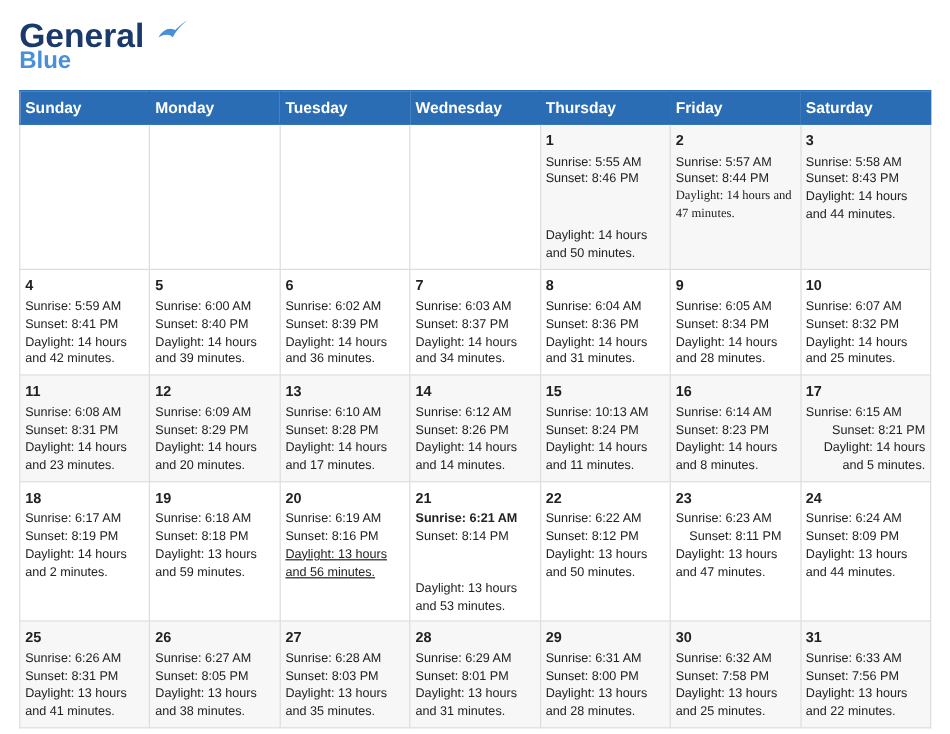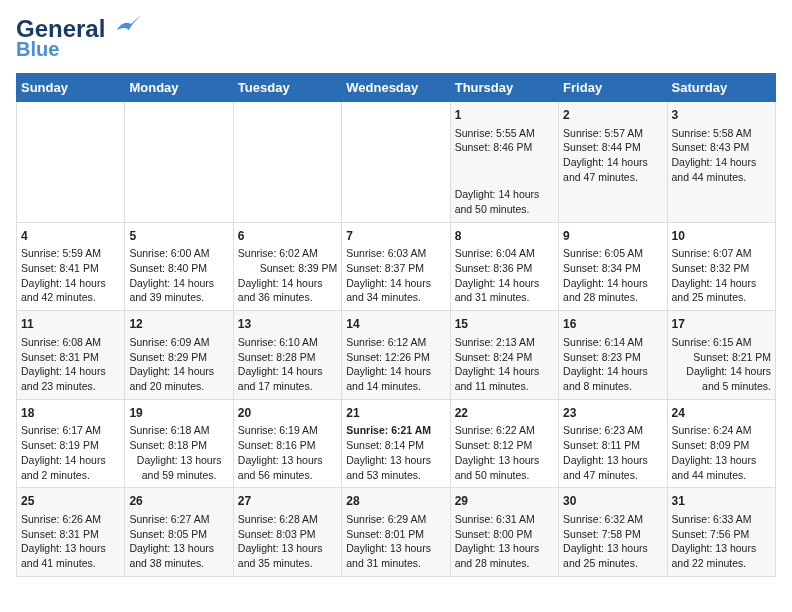--- a/index.html
+++ b/index.html
@@ -68,21 +68,21 @@
     .empty-cell {
       background: #fff !important;
     }
   </style>
 </head>
 <body>
 
 <div class="header">
   <div class="logo">
     <div style="display:flex;align-items:center;">
-      <div style="font-size:24px;font-weight:bold;color:#1a3a6b;line-height:1;">
+      <div style="font-size:28px;font-weight:bold;color:#1a3a6b;line-height:1;">
         <span>General</span>
       </div>
       <div style="margin-left:4px;">
         <svg width="32" height="22" viewBox="0 0 32 22">
           <path d="M8,14 Q14,4 22,8 Q28,2 32,0 Q24,6 20,14 Q16,10 8,14Z" fill="#4a90d9"></path>
         </svg>
       </div>
     </div>
     <div style="font-size:20px;font-weight:bold;color:#4a90d9;margin-top:-4px;">Blue</div>
   </div>
@@ -113,21 +113,21 @@
         <td>
           <span class="day-num">1</span>
           <span style="display: block;">Sunrise: 5:55 AM</span>
           <span style="display: block;">Sunset: 8:46 PM</span>
           <span style="display: block; margin-top: 32px;">Daylight: 14 hours and 50 minutes.</span>
         </td>
         <td>
           <span class="day-num">2</span>
           <span style="display: block;">Sunrise: 5:57 AM</span>
           <span style="display: block;">Sunset: 8:44 PM</span>
-          <span style="display: block;">Daylight: 14 hours and 47 minutes.</span>
+          <span style="display: block; font-family: Liberation Serif, serif;">Daylight: 14 hours and 47 minutes.</span>
         </td>
         <td>
           <span class="day-num">3</span>
           <span style="display: block;">Sunrise: 5:58 AM</span>
           <span style="display: block;">Sunset: 8:43 PM</span>
           <span style="display: block;">Daylight: 14 hours and 44 minutes.</span>
         </td>
       </tr>
       <tr>
         <td>
@@ -138,21 +138,21 @@
         </td>
         <td>
           <span class="day-num">5</span>
           <span style="display: block;">Sunrise: 6:00 AM</span>
           <span style="display: block;">Sunset: 8:40 PM</span>
           <span style="display: block;">Daylight: 14 hours and 39 minutes.</span>
         </td>
         <td>
           <span class="day-num">6</span>
           <span style="display: block;">Sunrise: 6:02 AM</span>
-          <span style="display: block; text-align: right;">Sunset: 8:39 PM</span>
+          <span style="display: block;">Sunset: 8:39 PM</span>
           <span style="display: block;">Daylight: 14 hours and 36 minutes.</span>
         </td>
         <td>
           <span class="day-num">7</span>
           <span style="display: block;">Sunrise: 6:03 AM</span>
           <span style="display: block;">Sunset: 8:37 PM</span>
           <span style="display: block;">Daylight: 14 hours and 34 minutes.</span>
         </td>
         <td>
           <span class="day-num">8</span>
@@ -188,26 +188,26 @@
         </td>
         <td>
           <span class="day-num">13</span>
           <span style="display: block;">Sunrise: 6:10 AM</span>
           <span style="display: block;">Sunset: 8:28 PM</span>
           <span style="display: block;">Daylight: 14 hours and 17 minutes.</span>
         </td>
         <td>
           <span class="day-num">14</span>
           <span style="display: block;">Sunrise: 6:12 AM</span>
-          <span style="display: block;">Sunset: 12:26 PM</span>
+          <span style="display: block;">Sunset: 8:26 PM</span>
           <span style="display: block;">Daylight: 14 hours and 14 minutes.</span>
         </td>
         <td>
           <span class="day-num">15</span>
-          <span style="display: block;">Sunrise: 2:13 AM</span>
+          <span style="display: block;">Sunrise: 10:13 AM</span>
           <span style="display: block;">Sunset: 8:24 PM</span>
           <span style="display: block;">Daylight: 14 hours and 11 minutes.</span>
         </td>
         <td>
           <span class="day-num">16</span>
           <span style="display: block;">Sunrise: 6:14 AM</span>
           <span style="display: block;">Sunset: 8:23 PM</span>
           <span style="display: block;">Daylight: 14 hours and 8 minutes.</span>
         </td>
         <td>
@@ -221,44 +221,44 @@
         <td>
           <span class="day-num">18</span>
           <span style="display: block;">Sunrise: 6:17 AM</span>
           <span style="display: block;">Sunset: 8:19 PM</span>
           <span style="display: block;">Daylight: 14 hours and 2 minutes.</span>
         </td>
         <td>
           <span class="day-num">19</span>
           <span style="display: block;">Sunrise: 6:18 AM</span>
           <span style="display: block;">Sunset: 8:18 PM</span>
-          <span style="display: block; text-align: center;">Daylight: 13 hours and 59 minutes.</span>
+          <span style="display: block;">Daylight: 13 hours and 59 minutes.</span>
         </td>
         <td>
           <span class="day-num">20</span>
           <span style="display: block;">Sunrise: 6:19 AM</span>
           <span style="display: block;">Sunset: 8:16 PM</span>
-          <span style="display: block;">Daylight: 13 hours and 56 minutes.</span>
+          <span style="display: block; text-decoration: underline;">Daylight: 13 hours and 56 minutes.</span>
         </td>
         <td>
           <span class="day-num">21</span>
           <span style="display: block; font-weight: bold;">Sunrise: 6:21 AM</span>
           <span style="display: block;">Sunset: 8:14 PM</span>
-          <span style="display: block;">Daylight: 13 hours and 53 minutes.</span>
+          <span style="display: block; margin-top: 28px;">Daylight: 13 hours and 53 minutes.</span>
         </td>
         <td>
           <span class="day-num">22</span>
           <span style="display: block;">Sunrise: 6:22 AM</span>
           <span style="display: block;">Sunset: 8:12 PM</span>
           <span style="display: block;">Daylight: 13 hours and 50 minutes.</span>
         </td>
         <td>
           <span class="day-num">23</span>
           <span style="display: block;">Sunrise: 6:23 AM</span>
-          <span style="display: block;">Sunset: 8:11 PM</span>
+          <span style="display: block; text-align: center;">Sunset: 8:11 PM</span>
           <span style="display: block;">Daylight: 13 hours and 47 minutes.</span>
         </td>
         <td>
           <span class="day-num">24</span>
           <span style="display: block;">Sunrise: 6:24 AM</span>
           <span style="display: block;">Sunset: 8:09 PM</span>
           <span style="display: block;">Daylight: 13 hours and 44 minutes.</span>
         </td>
       </tr>
       <tr>

